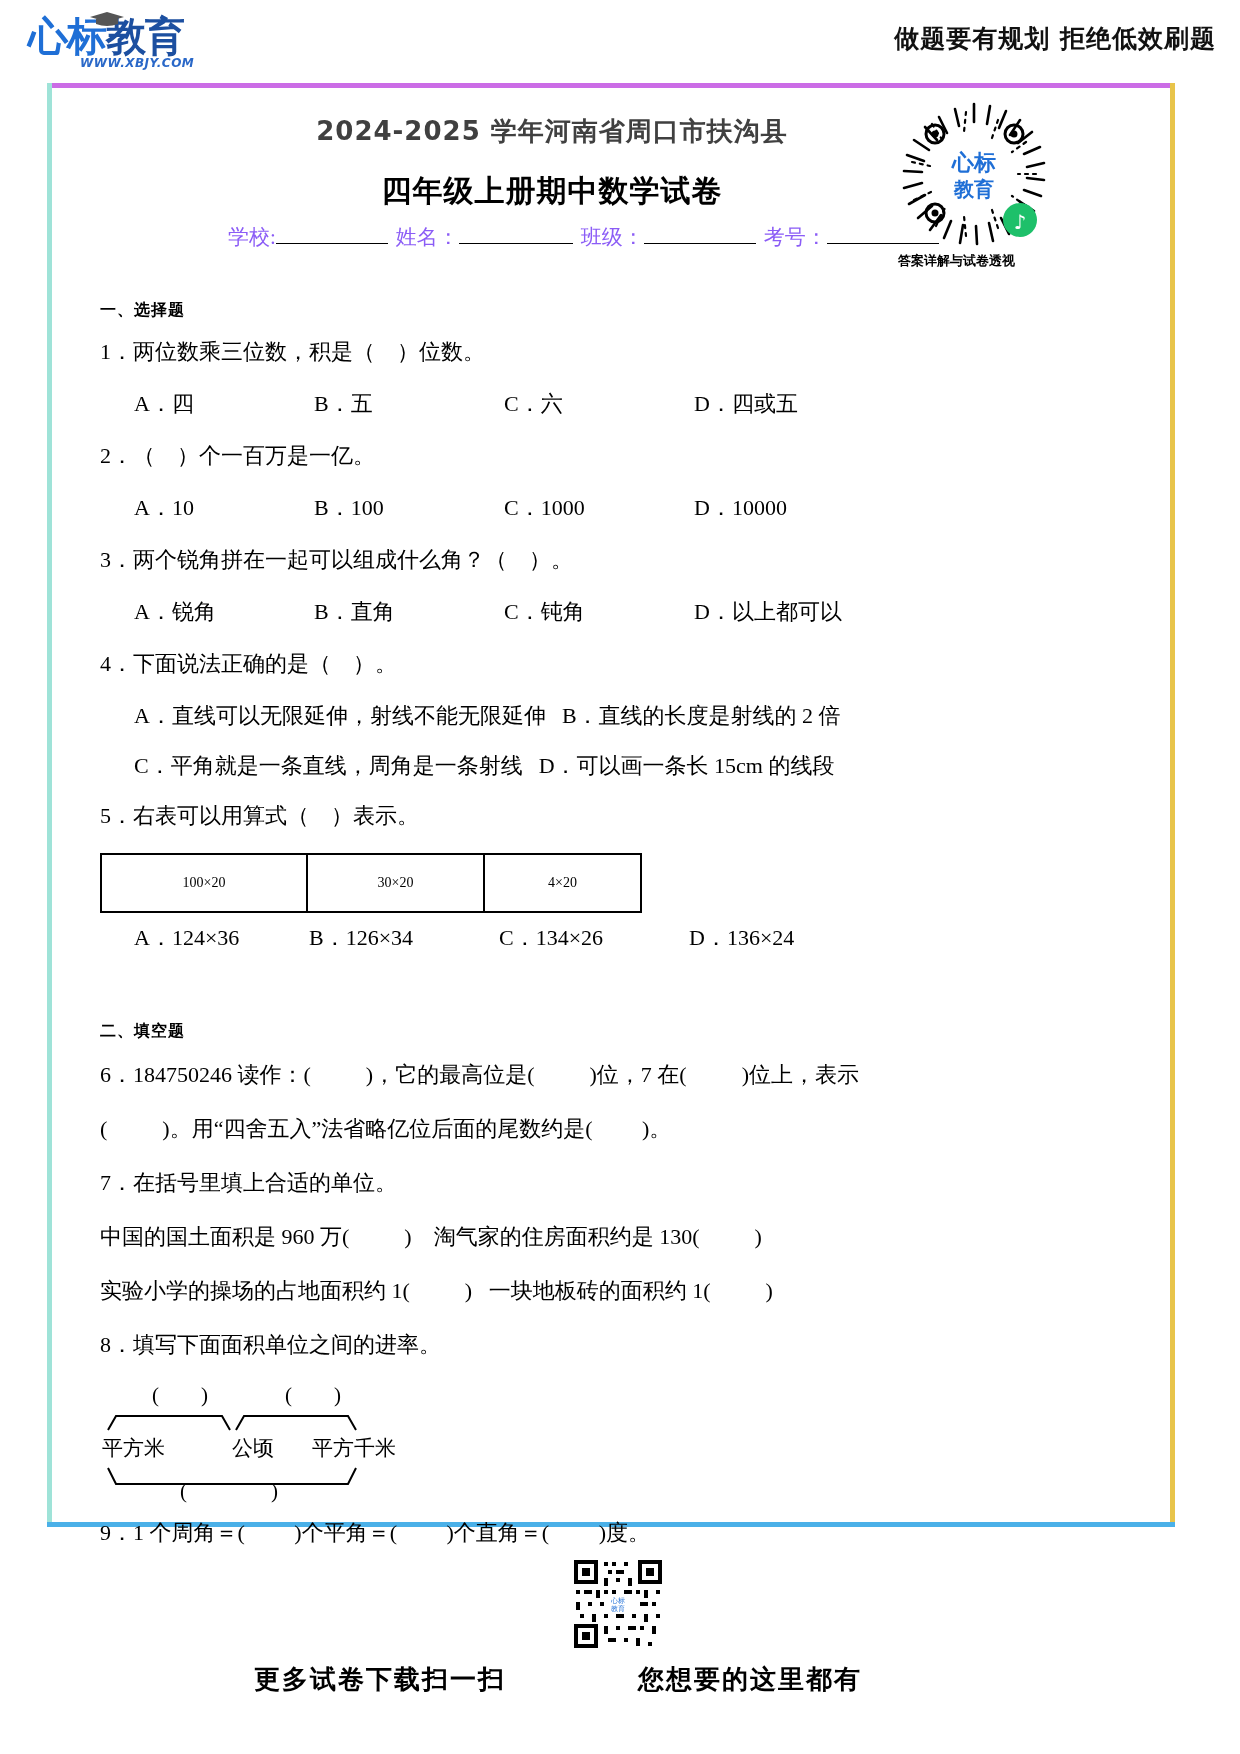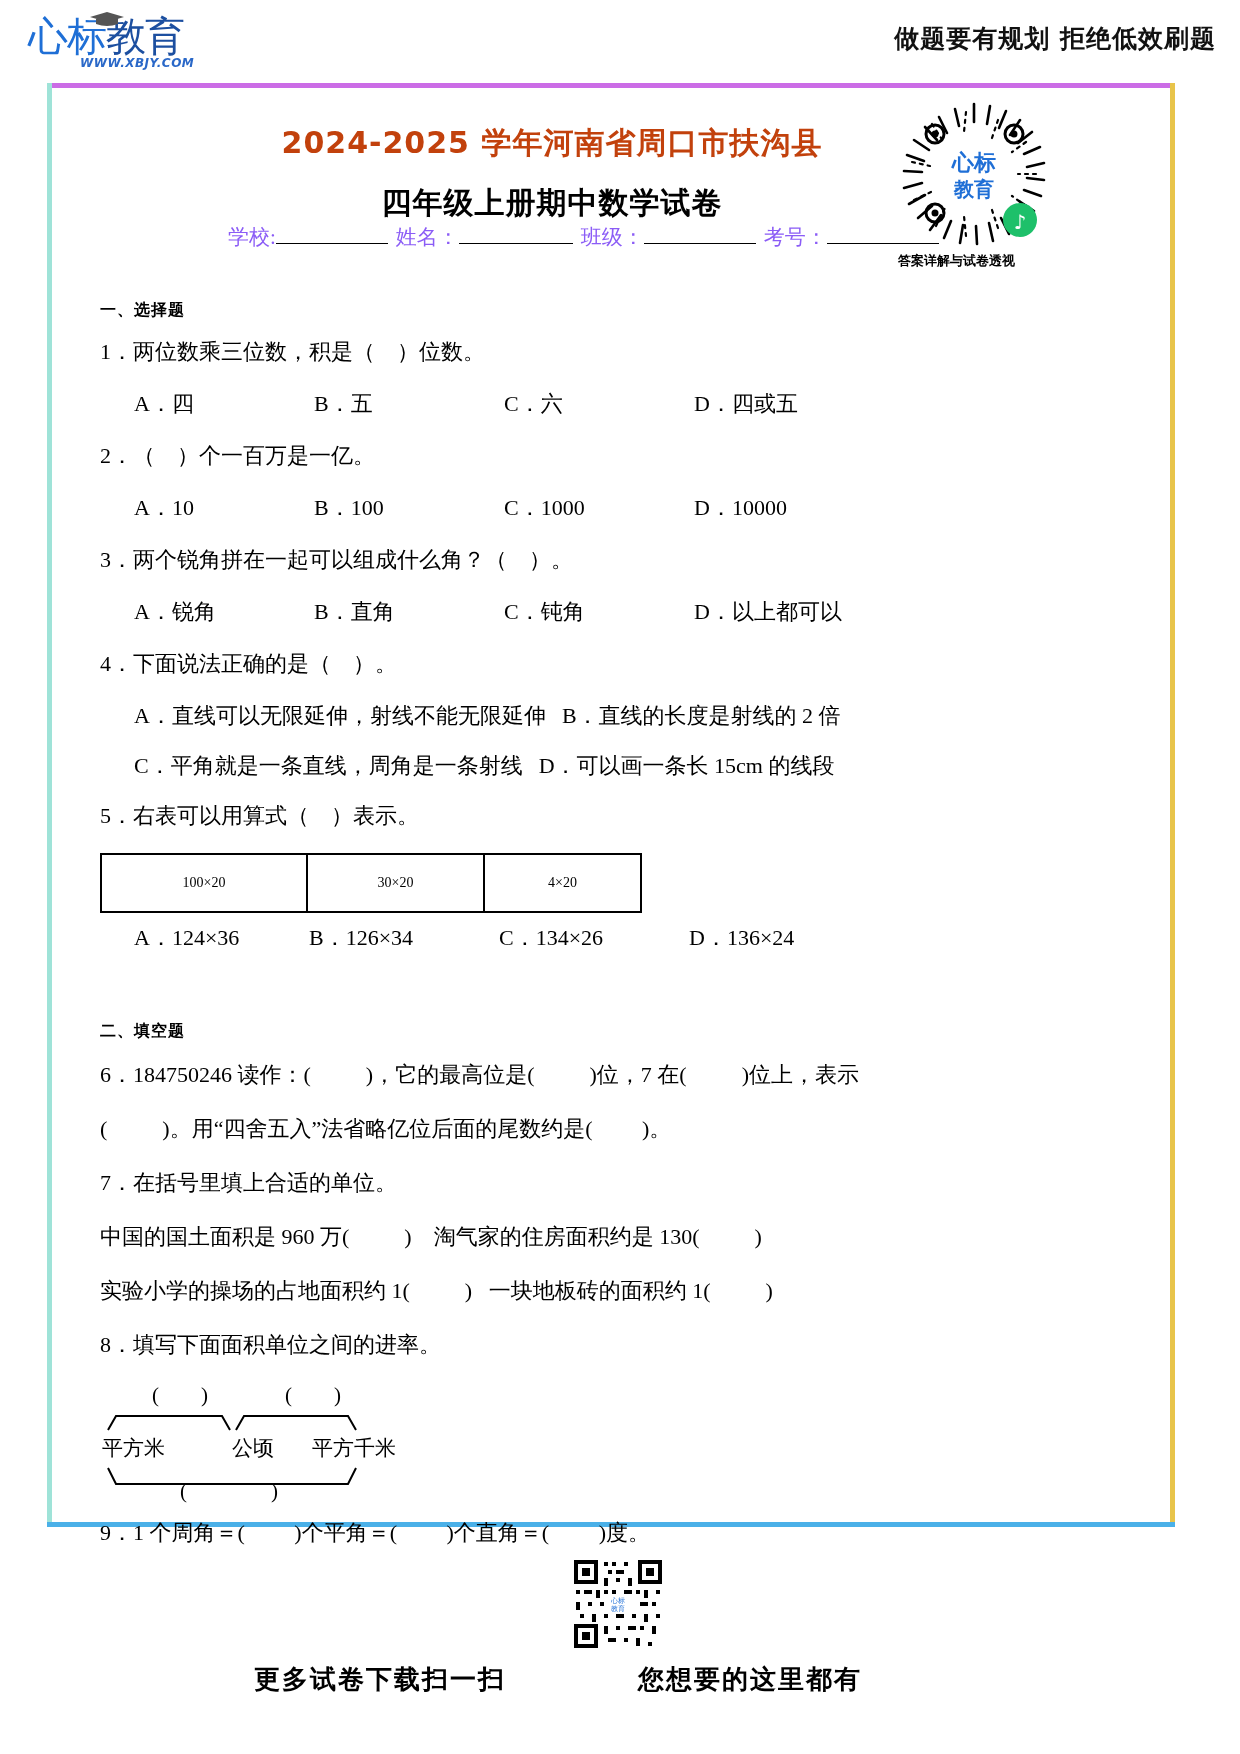--- a/index.html
+++ b/index.html
@@ -26,21 +26,21 @@
   .logo {
     position: absolute;
     left: 28px;
     top: 14px;
     width: 180px;
     height: 58px;
   }
   .logo-text {
     font-family: "DejaVu Sans", sans-serif;
     font-size: 40px;
-    font-weight: normal;
+    font-weight: bold;
     letter-spacing: -1px;
     line-height: 44px;
     color: #1f6fd6;
     white-space: nowrap;
   }
   .logo-text .dark { color: #1c4fa0; }
   .logo-cap {
     position: absolute;
     left: 62px;
     top: -2px;
@@ -103,26 +103,25 @@
   
   .title-block {
     position: absolute;
     left: 47px;
     top: 110px;
     width: 1010px;
     text-align: center;
   }
   .exam-title-1 {
     font-family: "DejaVu Sans", sans-serif;
-    font-size: 30px;
+    font-size: 26px;
     font-weight: bold;
     letter-spacing: 1px;
     line-height: 42px;
-    color: #c2410c;
-    margin-top: 12px;
+    color: #404040;
   }
   .exam-title-2 {
     font-family: "DejaVu Sans", sans-serif;
     font-size: 30px;
     font-weight: bold;
     letter-spacing: 1px;
     line-height: 42px;
     margin-top: 18px;
     color: #000;
   }

